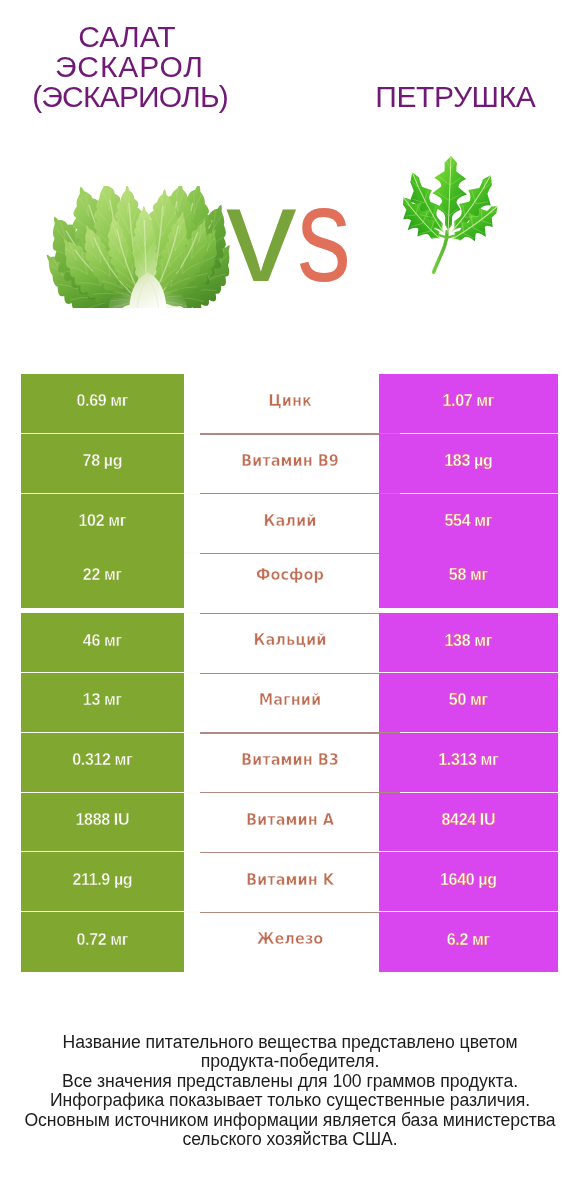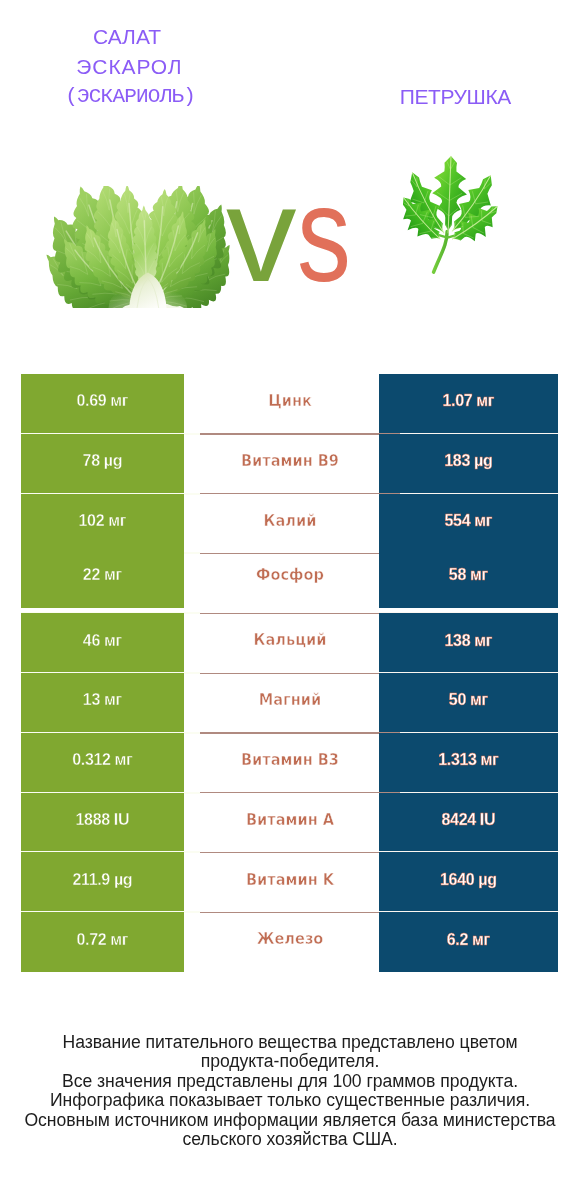--- a/index.html
+++ b/index.html
@@ -1,24 +1,24 @@
 <!DOCTYPE html>
 <html><head>
 <meta charset="utf-8">
 <style>
   html,body{margin:0;padding:0;}
   body{width:580px;height:1204px;background:#ffffff;font-family:"Liberation Sans",sans-serif;overflow:hidden;-webkit-font-smoothing:antialiased;}
   .page{position:relative;width:580px;height:1204px;background:#fff;overflow:hidden;}
 
   
-  .title{position:absolute;text-align:center;color:#8b5cf6;font-size:21px;line-height:30px;font-weight:400;}
+  .title{position:absolute;text-align:center;color:#701a75;font-size:30px;line-height:30px;font-weight:400;}
   .title-left{left:0px;width:254px;top:22.4px;}
   .title-right{left:305px;width:299px;top:82.4px;}
   .title-left div:nth-child(2){letter-spacing:0.9px;text-indent:4.9px;}
-  .title-left div:nth-child(3){letter-spacing:-0.8px;text-indent:6.2px;font-family:Liberation Mono, monospace;}
+  .title-left div:nth-child(3){letter-spacing:-0.8px;text-indent:6.2px;}
   .title-right div{letter-spacing:-0.4px;text-indent:1.6px;}
 
   
   .vs{position:absolute;left:226px;top:180px;width:170px;height:110px;text-align:left;
       font-size:134.8px;line-height:110px;font-weight:400;white-space:nowrap;}
   .vs span{display:inline-block;transform-origin:0 100%;}
   .vs .v{color:#79a33b;transform:scaleX(1.046);}
   .vs .s{color:#e1705a;transform:scaleX(0.80);margin-left:4px;}
 
   
@@ -29,21 +29,21 @@
 
   
   .tbl{position:absolute;left:21px;top:374px;width:537px;height:598px;}
   .row{position:absolute;left:0;width:537px;height:59.8px;}
   .cell{position:absolute;top:0;bottom:0;display:flex;align-items:center;justify-content:center;
         font-size:16px;font-weight:700;letter-spacing:-0.35px;text-indent:-0.35px;line-height:1;padding-bottom:5px;box-sizing:border-box;}
   .c-left{left:0;width:163px;color:#fff;-webkit-text-stroke:0.4px #82a632;}
   .c-mid{left:180px;width:178px;-webkit-text-stroke:0.5px #ffffff;font-family:"DejaVu Sans",sans-serif;font-stretch:condensed;letter-spacing:0;text-indent:0;font-size:16.2px;}
   .c-right{left:358px;width:179px;color:#fff;-webkit-text-stroke:0.4px #e26b49;}
   .c-left.lose{background:#80a830;}
-  .c-right.win{background:#0c4a6e;}
+  .c-right.win{background:#d946ef;}
   .sep-l{position:absolute;left:0;width:179px;height:2px;background:#fbfdf2;}
   .sep-r{position:absolute;left:358px;width:179px;height:2px;background:#fdf7f2;}
   .sep-m{position:absolute;left:179px;width:200px;height:1.4px;background:#b08a80;}
 
   
   .footer{position:absolute;left:0;top:1033px;width:580px;text-align:center;color:#1d1d1d;
           font-size:17.6px;line-height:19.4px;font-weight:400;letter-spacing:-0.05px;}
   .footer div{white-space:nowrap;}
 </style>
 </head>

